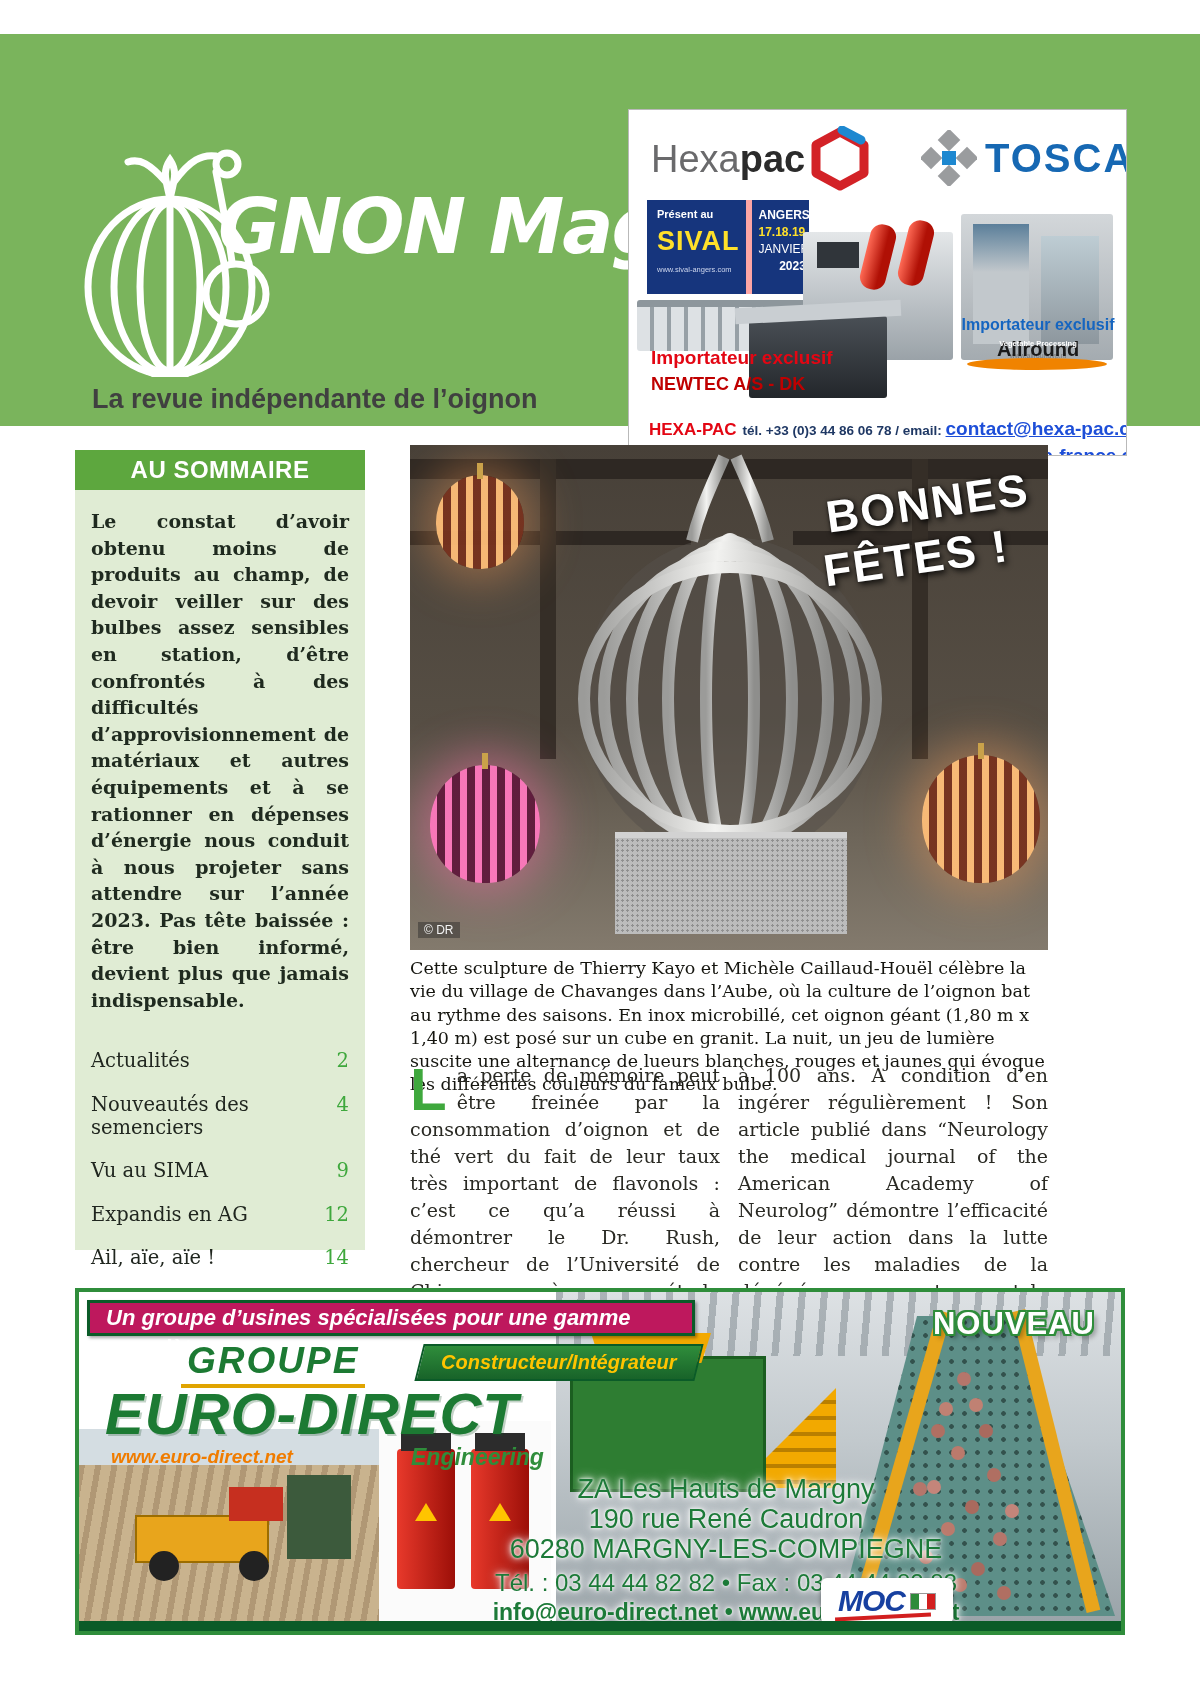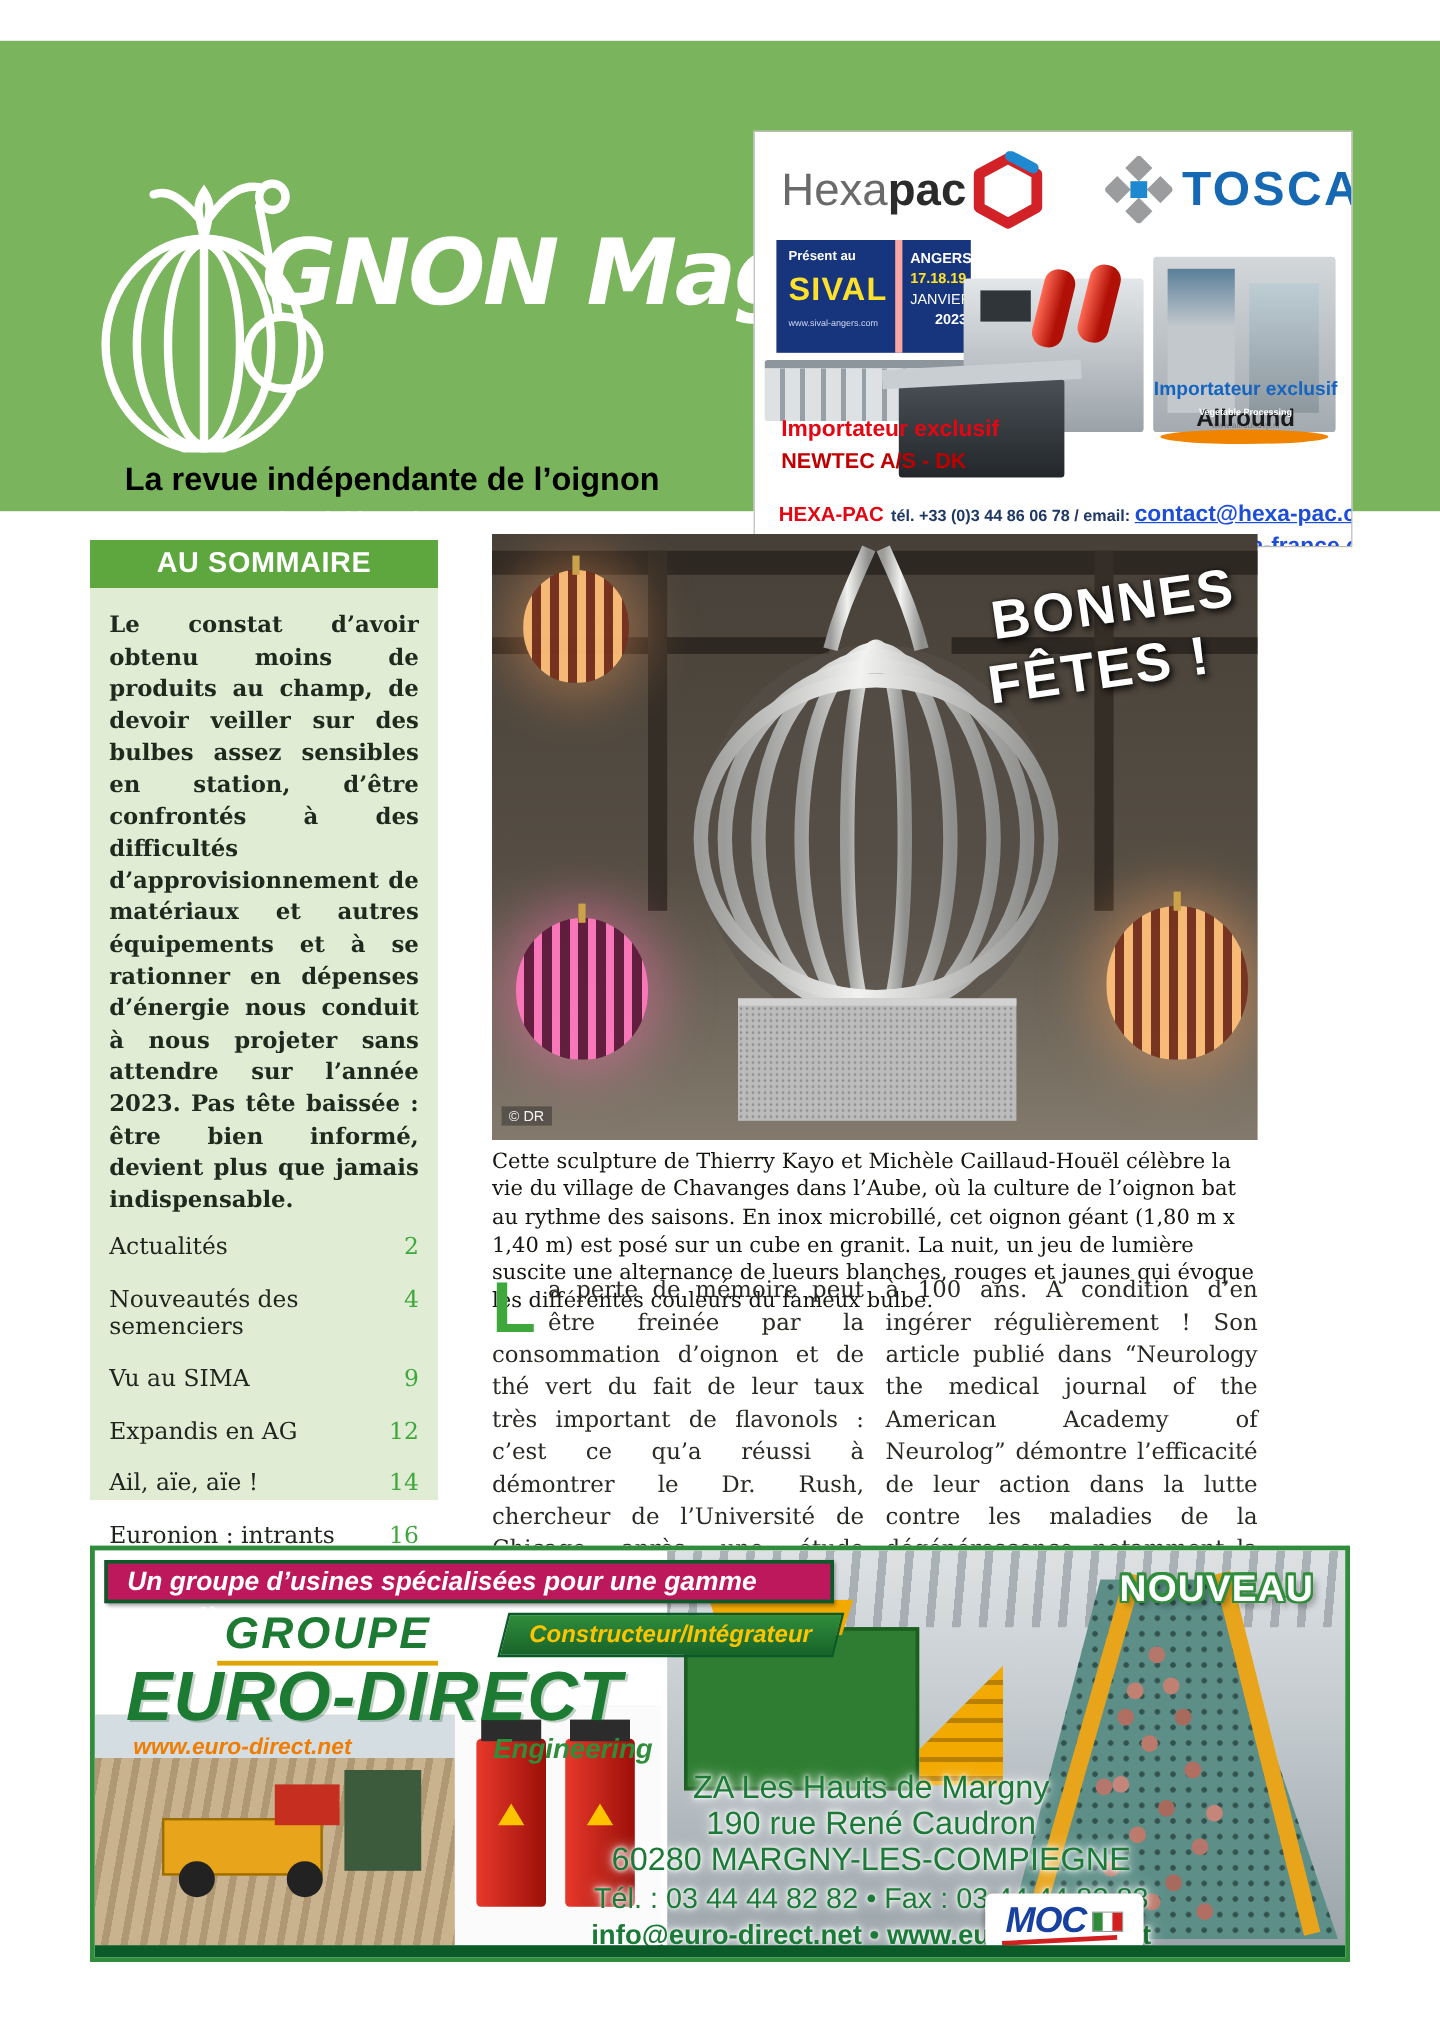--- a/index.html
+++ b/index.html
@@ -3,21 +3,21 @@
 <meta charset="utf-8">
 <style>
   html,body{margin:0;padding:0;background:#ffffff;}
   .page{position:relative;width:1200px;height:1700px;background:#fff;overflow:hidden;
         font-family:"Liberation Sans",sans-serif;}
   
   .band{position:absolute;left:0;top:34px;width:1200px;height:392px;background:#7ab45c;}
   .onion-svg{position:absolute;left:70px;top:108px;}
   .logo-text{position:absolute;left:218px;top:148px;font-family:"DejaVu Sans",sans-serif;
              font-style:italic;font-weight:bold;font-size:76px;color:#fff;letter-spacing:-2px;}
-  .tagline{position:absolute;left:104px;top:350px;font-size:27px;font-weight:bold;color:#000000;}
+  .tagline{position:absolute;left:92px;top:350px;font-size:27px;font-weight:bold;color:#404040;}
   .issue{position:absolute;left:100px;top:390px;font-size:20px;font-weight:bold;color:#fff;}
   
   .adbox{position:absolute;left:628px;top:75px;width:497px;height:345px;background:#fff;
          border:1px solid #b9b9b9;overflow:hidden;}
   .hexapac{position:absolute;left:22px;top:16px;display:flex;align-items:center;}
   .hexa-light{font-size:38px;color:#6a6a6c;font-weight:300;}
   .hexa-bold{font-size:38px;color:#2b2b2b;font-weight:bold;}
   .tosca-logo{position:absolute;left:292px;top:20px;display:flex;align-items:center;gap:8px;}
   .tosca-name{font-size:40px;font-weight:bold;color:#1668b3;letter-spacing:2px;}
   .sival{position:absolute;left:18px;top:90px;width:162px;height:94px;background:#16357d;
@@ -66,21 +66,21 @@
   .c-tos{color:#1668b3;}
   .c-txt{font-size:13.5px;font-weight:bold;color:#1f3864;}
   .link{font-size:19px;font-weight:bold;color:#1d4ed8;text-decoration:underline;cursor:pointer;}
   
   .som-head{position:absolute;left:75px;top:450px;width:290px;height:40px;background:#5da73e;
             color:#fff;font-size:24px;font-weight:bold;text-align:center;line-height:40px;letter-spacing:.5px;}
   .som-box{position:absolute;left:75px;top:490px;width:290px;height:760px;background:#e0ecd4;
            box-sizing:border-box;padding:18px 16px;}
   .som-intro{font-family:"DejaVu Serif",serif;font-weight:600;font-size:19px;line-height:1.4;
              color:#1f2a1f;text-align:justify;}
-  .toc{margin-top:14px;}
+  .toc{margin-top:36px;}
   .toc-row{display:flex;justify-content:space-between;align-items:baseline;margin-bottom:20.5px;}
   .toc-label{font-family:"DejaVu Serif",serif;font-size:19.5px;color:#20261f;}
   .toc-page{font-family:"DejaVu Serif",serif;font-size:19.5px;color:#3fa83d;}
   
   .photo{position:absolute;left:410px;top:445px;width:638px;height:505px;overflow:hidden;
          background:linear-gradient(180deg,#474038 0%,#564e44 55%,#6e665a 78%,#837a6d 100%);}
   .beam-h{position:absolute;background:#2e2823;}
   .beam-v{position:absolute;background:#352e27;}
   .glow{position:absolute;border-radius:50% 50% 48% 48%;}
   .glow .stem{position:absolute;left:50%;top:-12px;width:6px;height:16px;background:#caa24a;transform:translateX(-50%);}

